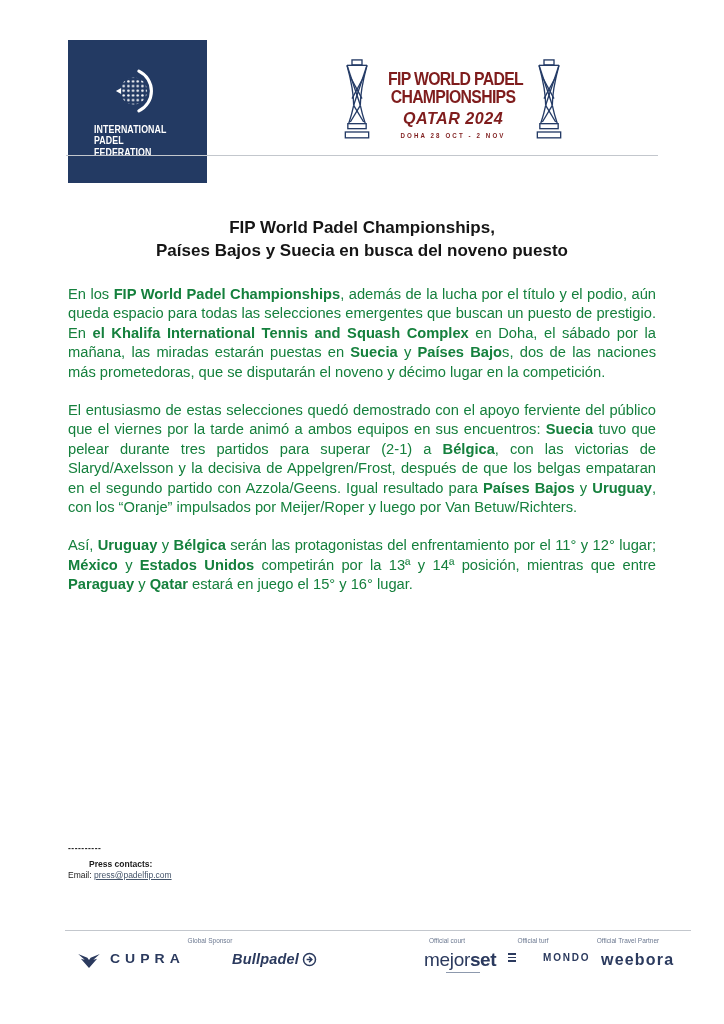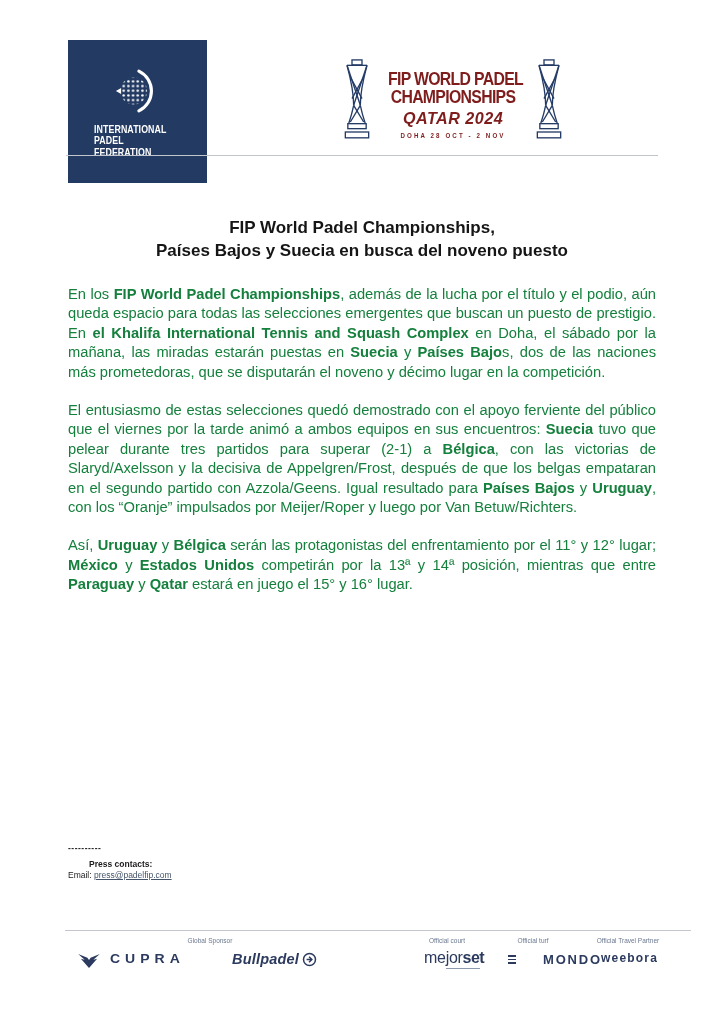--- a/index.html
+++ b/index.html
@@ -159,31 +159,31 @@
   .cupra-word {
     font-weight: bold;
     font-size: 14px;
     letter-spacing: 5px;
     transform: scaleY(0.85);
   }
   .bullpadel { top: 951px; left: 232px; display: flex; align-items: center; gap: 3px; }
   .bullpadel-word { font-weight: bold; font-style: italic; font-size: 14.5px; letter-spacing: 0.2px; }
   .bullpadel svg { width: 15px; height: 15px; }
 
-  .mejorset { top: 949px; left: 424px; font-size: 16px; }
+  .mejorset { top: 949px; left: 424px; font-size: 19px; }
   .mejorset .mj { font-weight: normal; letter-spacing: -0.3px; }
   .mejorset .st { font-weight: bold; letter-spacing: -0.5px; }
   .mejorset .tagline { height: 1px; background: #8d99ad; width: 34px; margin: 1px 0 0 22px; }
 
   .mondo { top: 952px; left: 508px; display: flex; align-items: center; gap: 3px; }
   .mondo .bars { display: inline-flex; flex-direction: column; gap: 1.5px; }
   .mondo .bars i { display: block; width: 8px; height: 1.8px; background: #2b3a5e; }
-  .mondo-word { font-weight: bold; font-size: 13px; letter-spacing: 1.8px; padding-left: 24px; }
-
-  .weebora { top: 951px; left: 601px; font-weight: bold; font-size: 12px; letter-spacing: 1.2px; }
+  .mondo-word { font-weight: bold; font-size: 10px; letter-spacing: 1.8px; padding-left: 24px; }
+
+  .weebora { top: 951px; left: 601px; font-weight: bold; font-size: 16px; letter-spacing: 1.2px; }
 </style>
 </head>
 <body>
 
 <div class="page">
 
   <div class="fip-box">
     <svg viewBox="0 0 60 60">
       <defs>
         <pattern id="dotp" width="5.4" height="5.4" patternUnits="userSpaceOnUse">

